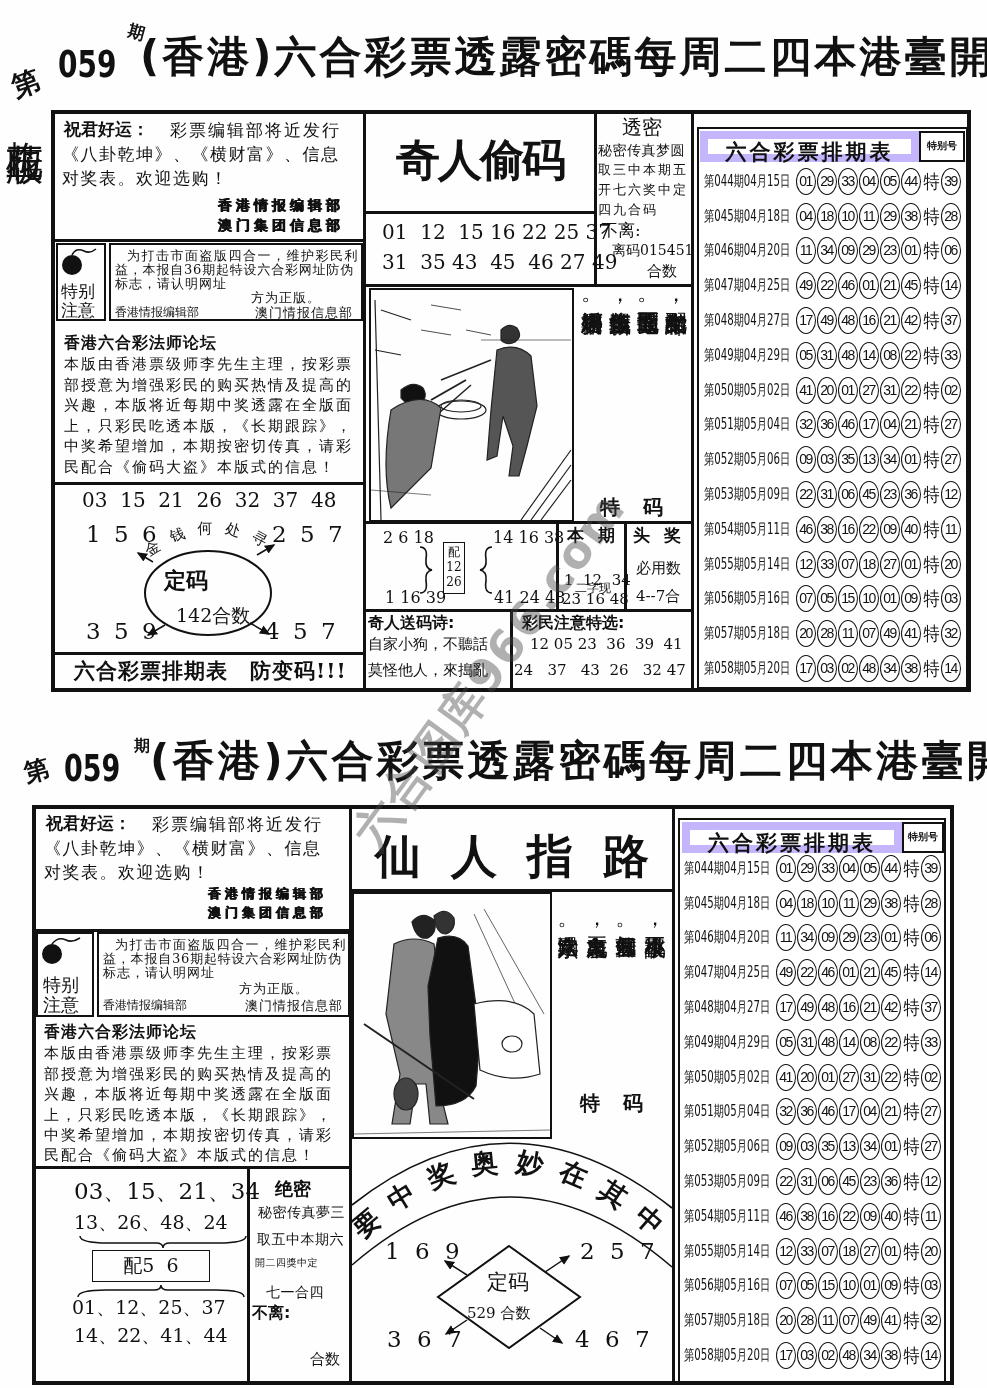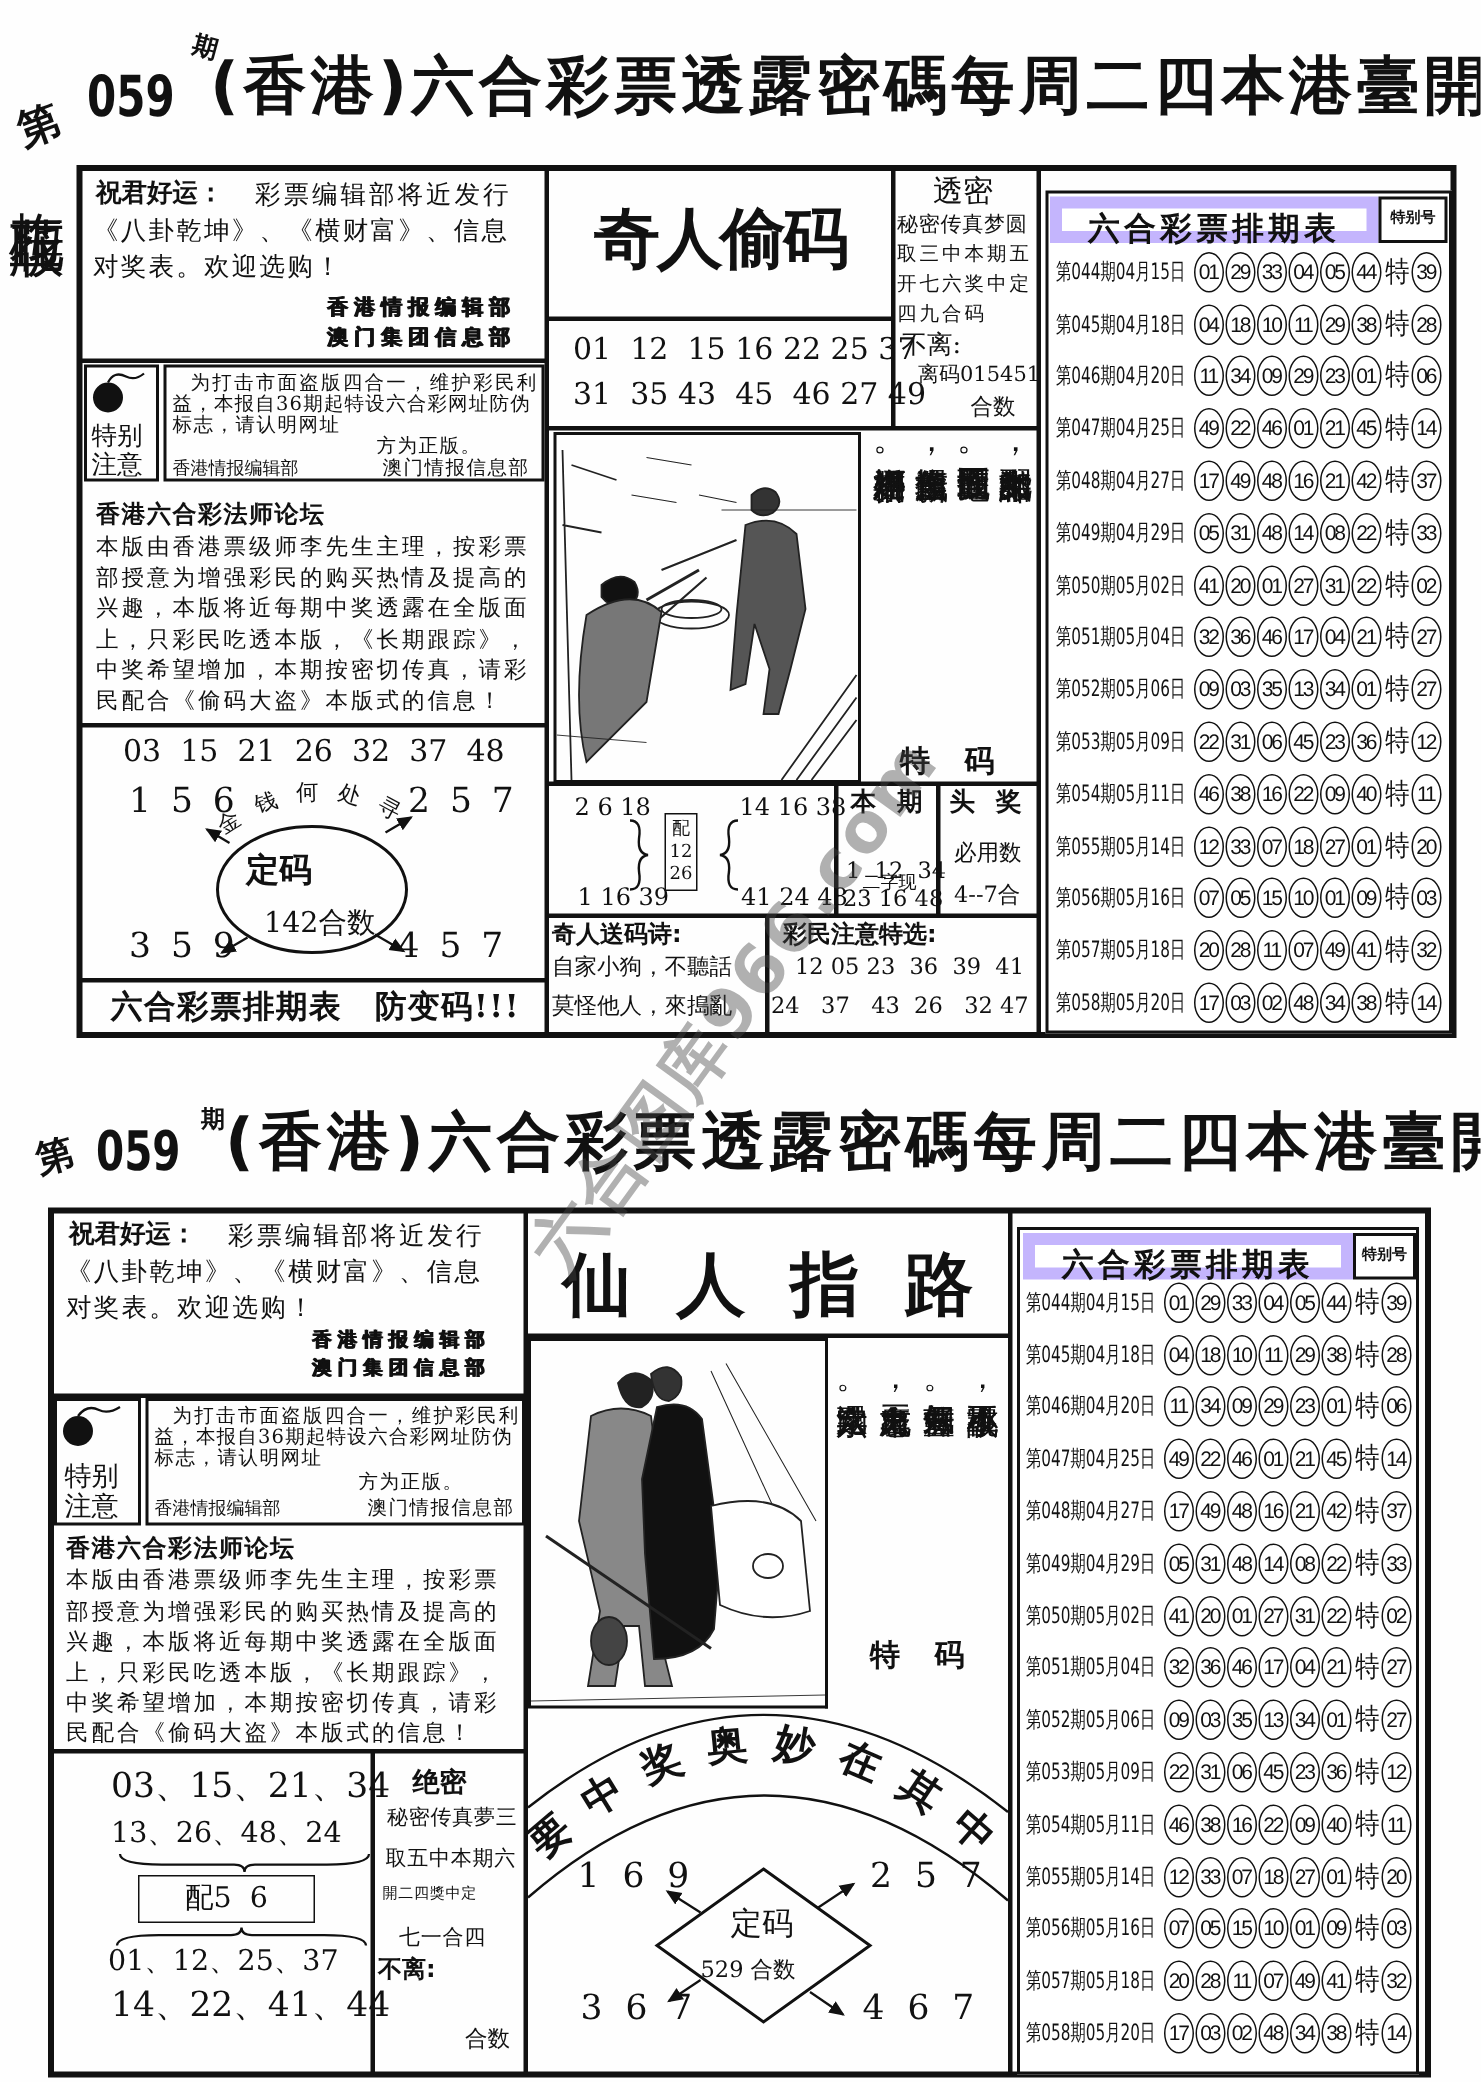--- a/index.html
+++ b/index.html
@@ -420,21 +420,21 @@
   <svg width="170" height="16" viewBox="0 0 170 16" style="position:absolute;left:78px;top:1234px">
       <path d="M2 2 Q2 9 30 9 L78 9 Q85 9 85 14 Q85 9 92 9 L140 9 Q168 9 168 2" stroke="#111" stroke-width="1.5" fill="none"></path>
     </svg>
   <div class="box" style="left:92px;top:1250px;width:118px;height:32px;border-width:1.5px;text-align:center;font-size:19px;line-height:28px">
     <span style="white-space:pre">配5  6</span>
   </div>
   <svg width="170" height="16" viewBox="0 0 170 16" style="position:absolute;left:76px;top:1283px">
       <path d="M2 14 Q2 7 30 7 L78 7 Q85 7 85 2 Q85 7 92 7 L140 7 Q168 7 168 14" stroke="#111" stroke-width="1.5" fill="none"></path>
     </svg>
   <div class="t" style="left:72px;top:1298px;font-size:19px">01、12、25、37</div>
-  <div class="t" style="left:74px;top:1326px;font-size:23px">14、22、41、44</div>
+  <div class="t" style="left:74px;top:1326px;font-size:19px">14、22、41、44</div>
 
   <div class="t b sans" style="left:275px;top:1180px;font-size:18px">绝密</div>
   <div class="t" style="left:258px;top:1205px;font-size:14px;letter-spacing:0.5px">秘密传真夢三</div>
   <div class="t" style="left:257px;top:1232px;font-size:14px;letter-spacing:0.5px">取五中本期六</div>
   <div class="t" style="left:255px;top:1258px;font-size:10px;letter-spacing:0.5px">開二四獎中定</div>
   <div class="t" style="left:266px;top:1285px;font-size:14px;letter-spacing:0.5px">七一合四</div>
   <div class="t b sans" style="left:252px;top:1305px;font-size:16px">不离:</div>
   <div class="t" style="left:258px;top:1390px;font-size:14px">密码8515341</div>
   <div class="t" style="left:310px;top:1352px;font-size:15px">合数</div>
 

